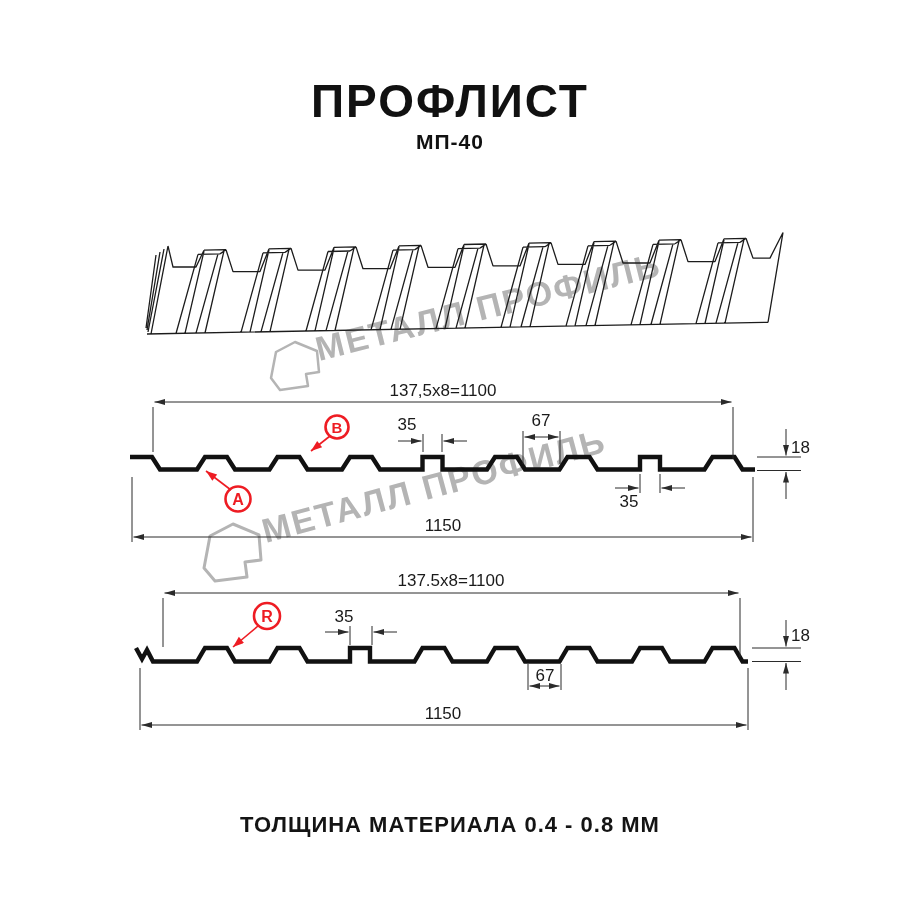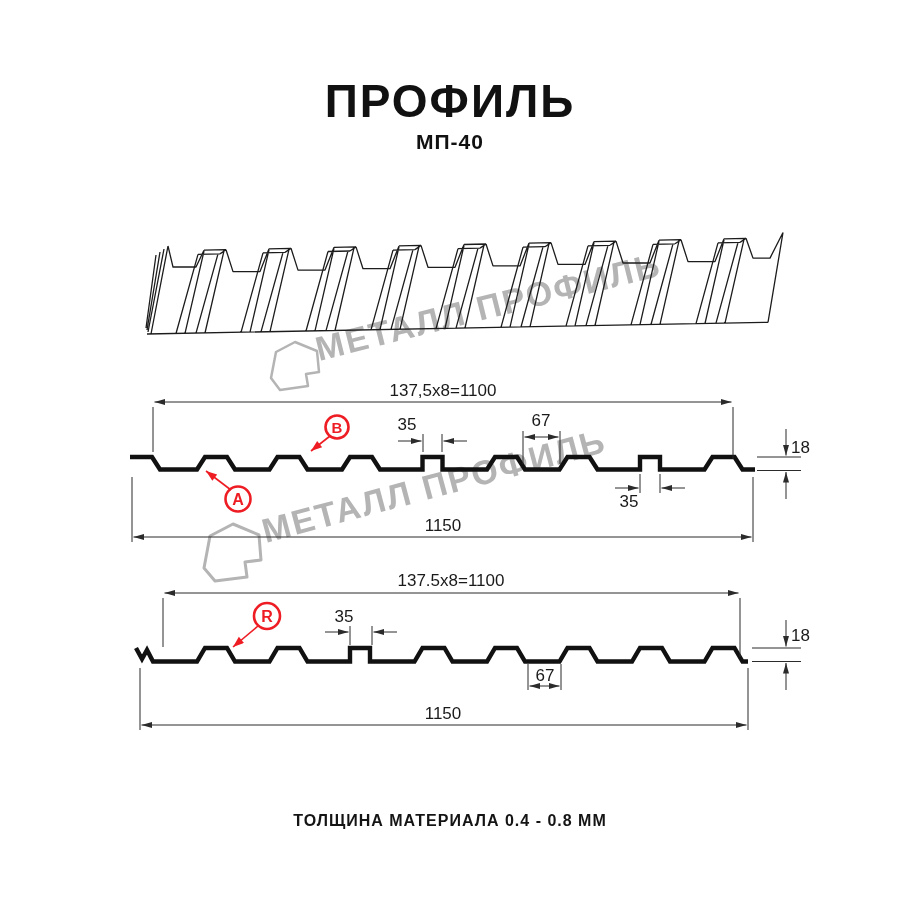--- a/index.html
+++ b/index.html
@@ -3,33 +3,33 @@
 <meta charset="utf-8">
 <style>
   html,body{margin:0;padding:0;background:#fff;}
   #page{position:relative;width:900px;height:900px;background:#ffffff;overflow:hidden;
         font-family:"Liberation Sans", sans-serif;}
   .title{position:absolute;left:0;top:74px;width:900px;text-align:center;
          font-size:46px;font-weight:800;letter-spacing:2px;color:#111;}
   .subtitle{position:absolute;left:0;top:130px;width:900px;text-align:center;
             font-size:21px;font-weight:600;letter-spacing:1px;color:#111;}
   .footer{position:absolute;left:0;top:812px;width:900px;text-align:center;
-          font-size:16px;font-weight:700;letter-spacing:1px;color:#141414;}
+          font-size:22px;font-weight:700;letter-spacing:1px;color:#141414;}
   svg{position:absolute;left:0;top:0;}
   text.dim{font-family:"Liberation Sans", sans-serif;font-size:17px;fill:#1a1a1a;stroke:none;}
   text.red{font-family:"Liberation Sans", sans-serif;font-weight:700;fill:#ee1c23;stroke:none;}
   text.wm{font-family:"Liberation Sans", sans-serif;font-weight:700;font-size:34px;
           letter-spacing:2px;fill:#b4b4b4;stroke:none;}
 </style>
 </head>
 <body>
 
 <div id="page">
 
-  <div class="title">ПРОФИЛЬ</div>
+  <div class="title">ПРОФЛИСТ</div>
   <div class="subtitle">МП-40</div>
 
   <svg width="900" height="900" viewBox="0 0 900 900">
     <defs>
       <marker id="mA" markerUnits="userSpaceOnUse" markerWidth="12" markerHeight="8" refX="11" refY="3.5" orient="auto-start-reverse">
         <path d="M0.5,0.5 L11,3.5 L0.5,6.5 Z" fill="#2b2b2b" stroke="none"></path>
       </marker>
       <marker id="mR" markerUnits="userSpaceOnUse" markerWidth="14" markerHeight="10" refX="12" refY="4" orient="auto">
         <path d="M1,0 L12,4 L1,8 Z" fill="#ee1c23" stroke="none"></path>
       </marker>

